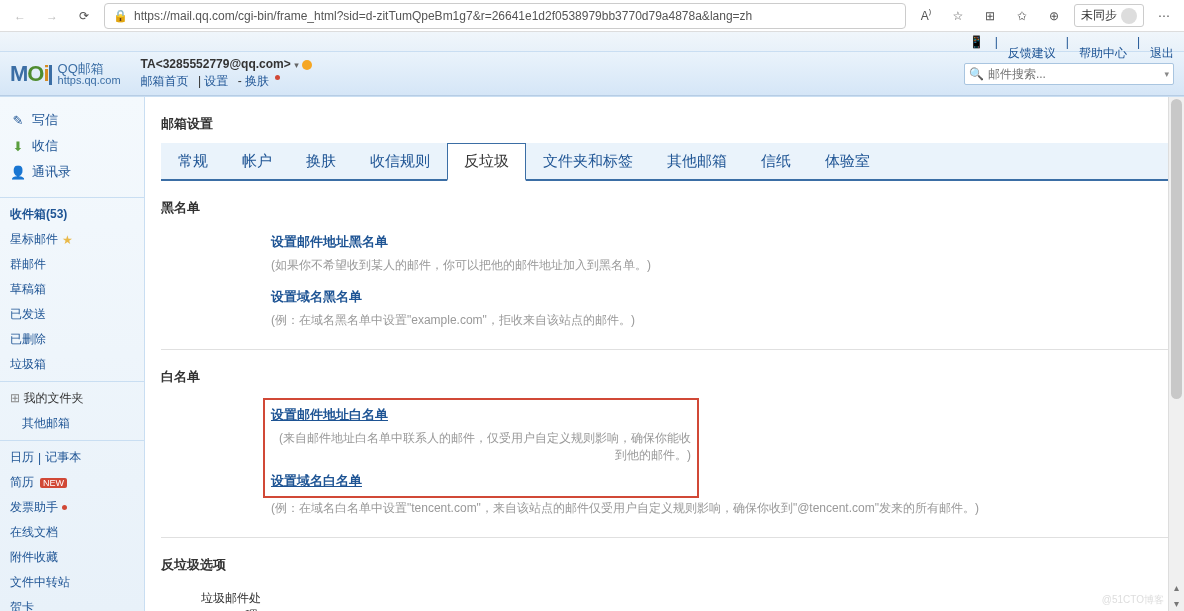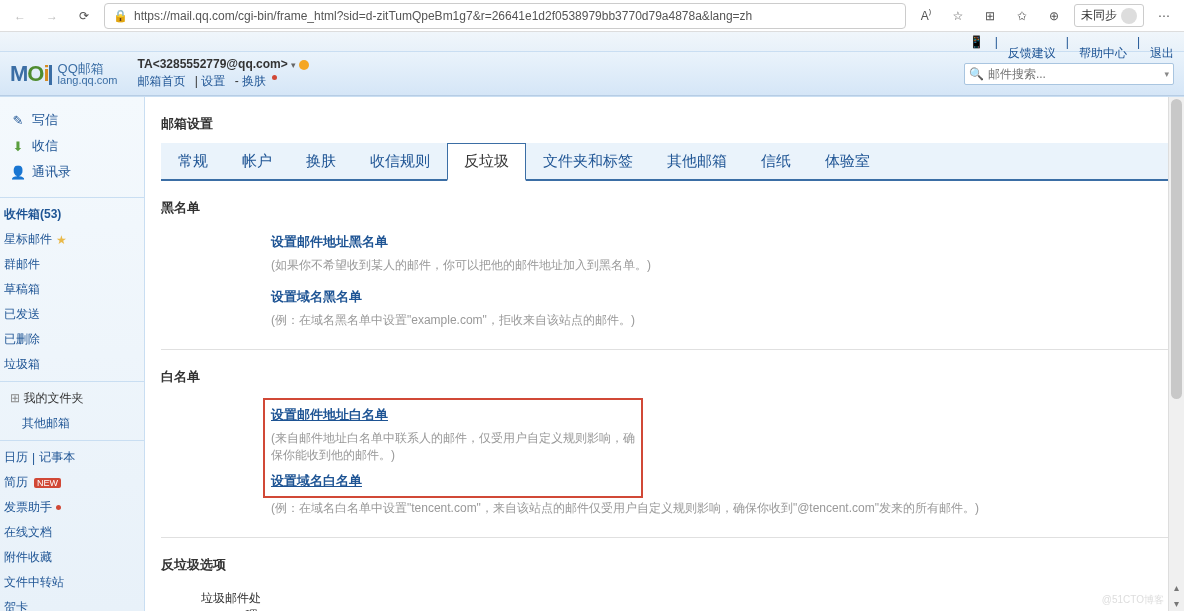--- a/index.html
+++ b/index.html
@@ -33,38 +33,38 @@
 .search-box { margin-left: auto; width: 210px; height: 22px; border: 1px solid #a9c5e0; background: #fff; display: flex; align-items: center; padding: 0 4px; gap: 4px; border-radius: 2px; }
 .search-box input { flex: 1; border: none; outline: none; font-size: 12px; }
 .search-box .mag { color: #999; }
 .search-box .drop { color: #888; font-size: 9px; }
 .page-body { display: flex; height: calc(611px - 32px - 20px - 44px); border-top: 1px solid #c9def2; }
 .sidebar { width: 145px; background: linear-gradient(#f4f9fd,#e8f1f9); border-right: 1px solid #c9def2; padding: 6px 0 6px 0; overflow: hidden; position: relative; }
 .sidebar-top { padding: 4px 10px 8px 10px; }
 .sb-action { display: flex; align-items: center; gap: 6px; color: #1e5494; padding: 4px 0; font-size: 13px; cursor: pointer; }
 .sb-icon { width: 16px; text-align: center; }
 .sb-divider { border-top: 1px solid #c9def2; margin: 4px 0; }
-.sb-item { padding: 4px 4px; color: #1e5494; cursor: pointer; font-size: 12px; display: flex; align-items: center; gap: 4px; }
+.sb-item { padding: 4px 10px; color: #1e5494; cursor: pointer; font-size: 12px; display: flex; align-items: center; gap: 4px; }
 .sb-item.bold { font-weight: bold; }
 .sb-item .star { color: #e9b949; }
 .sb-section { padding: 4px 10px; color: #333; font-size: 12px; }
 .sb-badge { display: inline-block; background: #d14836; color: #fff; font-size: 9px; padding: 0 3px; border-radius: 2px; margin-left: 2px; }
 .sb-reddot { display: inline-block; width: 5px; height: 5px; border-radius: 50%; background: #d14836; }
 .content { flex: 1; overflow: auto; padding: 0; position: relative; }
 .content-inner { padding: 10px 16px 20px 16px; }
 .page-title { font-size: 13px; font-weight: bold; padding: 8px 0; }
 .tabs { display: flex; border-bottom: 2px solid #3b6ea5; background: #eaf3fb; margin-top: 2px; }
 .tab { padding: 8px 16px; color: #1e5494; cursor: pointer; font-size: 15px; border: 1px solid transparent; border-bottom: none; }
 .tab.active { background: #fff; border: 1px solid #3b6ea5; border-bottom: 2px solid #fff; margin-bottom: -2px; font-weight: normal; color: #333;}
 .section { padding: 12px 0 4px 0; border-bottom: 1px solid #e0e0e0; }
 .section-title { font-weight: bold; font-size: 13px; padding: 6px 0; }
 .section-body { padding: 6px 0 6px 110px; }
 .link-row { color: #1e5494; font-size: 13px; padding: 4px 0; cursor: pointer; }
 .desc-row { color: #999; font-size: 12px; padding: 2px 0 10px 0; }
-.red-box { border: 2px solid #d14836; padding: 2px 6px; margin-left: -8px; width: 380px; }
+.red-box { border: 2px solid #d14836; padding: 2px 6px; margin-left: -8px; width: 436px; }
 .opt-row { padding: 10px 0 2px 30px; display: flex; align-items: flex-start; }
 .opt-label { width: 80px; text-align: right; color: #333; padding-right: 10px; }
 .opt-choices { flex: 1; }
 .radio-line { padding: 3px 0; display: flex; align-items: center; gap: 4px; }
 .radio-line .hint { color: #999; }
 .scroll-v { position: absolute; right: 0; top: 0; bottom: 0; width: 16px; background: #f0f0f0; border-left: 1px solid #ddd; }
 .scroll-thumb { position: absolute; left: 2px; right: 2px; top: 2px; height: 300px; background: #c8c8c8; border-radius: 6px; }
 .scroll-btn { position: absolute; left: 0; right: 0; height: 16px; display:flex; align-items:center; justify-content:center; color:#777; font-size:10px;}
 .watermark { position: absolute; right: 20px; bottom: 4px; color: #ddd; font-size: 10px; }
 </style>
@@ -101,21 +101,21 @@
   <a>帮助中心</a>
   <span>|</span>
   <a>退出</a>
 </div>
 
 <div class="mail-header">
   <div class="logo">
     <span class="logo-main">M<span class="logo-o1">O</span><span class="logo-o2">i</span><span class="logo-bar"></span></span>
     <div class="logo-sub">
       <div class="q">QQ邮箱</div>
-      <div>lang.qq.com</div>
+      <div>https.qq.com</div>
     </div>
   </div>
   <div class="header-info">
     <div>
       <span class="addr">TA</span><span class="addr">&lt;3285552779@qq.com&gt;</span>
       <span style="font-size:9px;color:#666;">▾</span>
       <span class="coin"></span>
     </div>
     <div class="header-links">
       <a>邮箱首页</a> | 
@@ -221,21 +221,21 @@
           <div class="link-row" style="font-weight:bold;">设置域名黑名单</div>
           <div class="desc-row">(例：在域名黑名单中设置"example.com"，拒收来自该站点的邮件。)</div>
         </div>
       </div>
 
       <div class="section">
         <div class="section-title">白名单</div>
         <div class="section-body">
           <div class="red-box">
             <div class="link-row" style="font-weight:bold;text-decoration:underline;">设置邮件地址白名单</div>
-            <div class="desc-row" style="padding-bottom:4px;">(来自邮件地址白名单中联系人的邮件，仅受用户自定义规则影响，确保你能收到他的邮件。)</div>
+            <div class="desc-row" style="padding-bottom:4px;text-align:right;">(来自邮件地址白名单中联系人的邮件，仅受用户自定义规则影响，确保你能收到他的邮件。)</div>
             <div class="link-row" style="font-weight:bold;text-decoration:underline;">设置域名白名单</div>
           </div>
           <div class="desc-row">(例：在域名白名单中设置"tencent.com"，来自该站点的邮件仅受用户自定义规则影响，确保你收到"@tencent.com"发来的所有邮件。)</div>
         </div>
       </div>
 
       <div class="section">
         <div class="section-title">反垃圾选项</div>
         <div class="opt-row">
           <div class="opt-label">垃圾邮件处理:</div>

